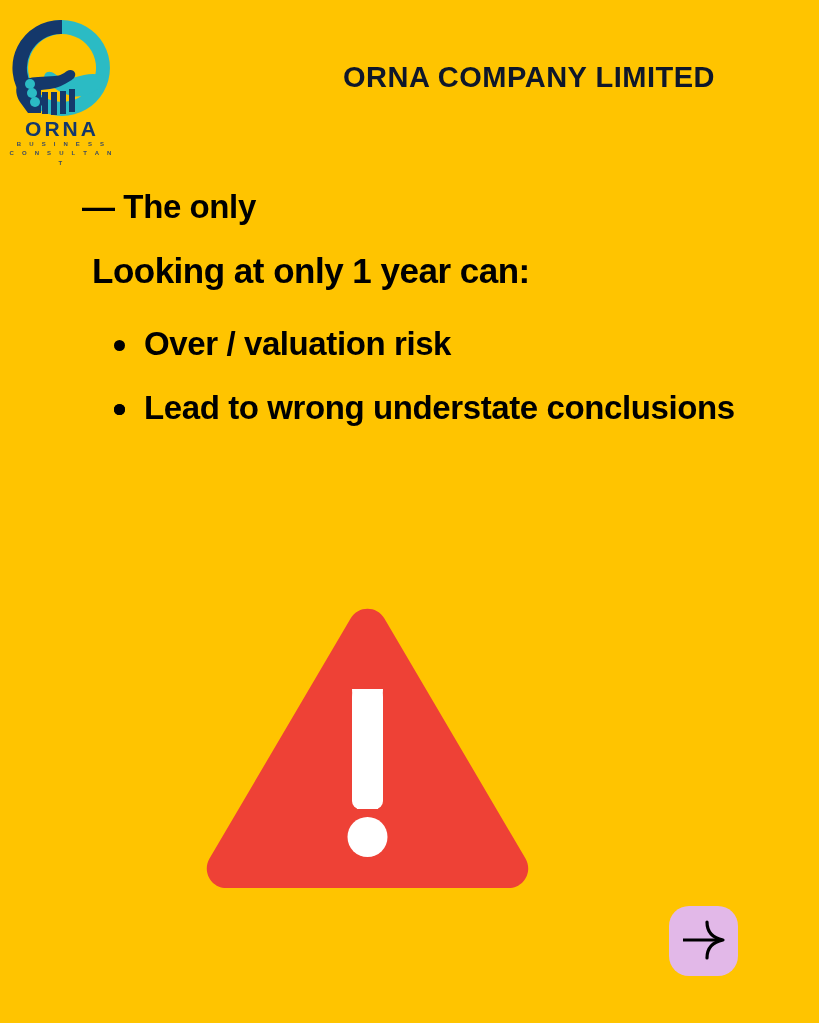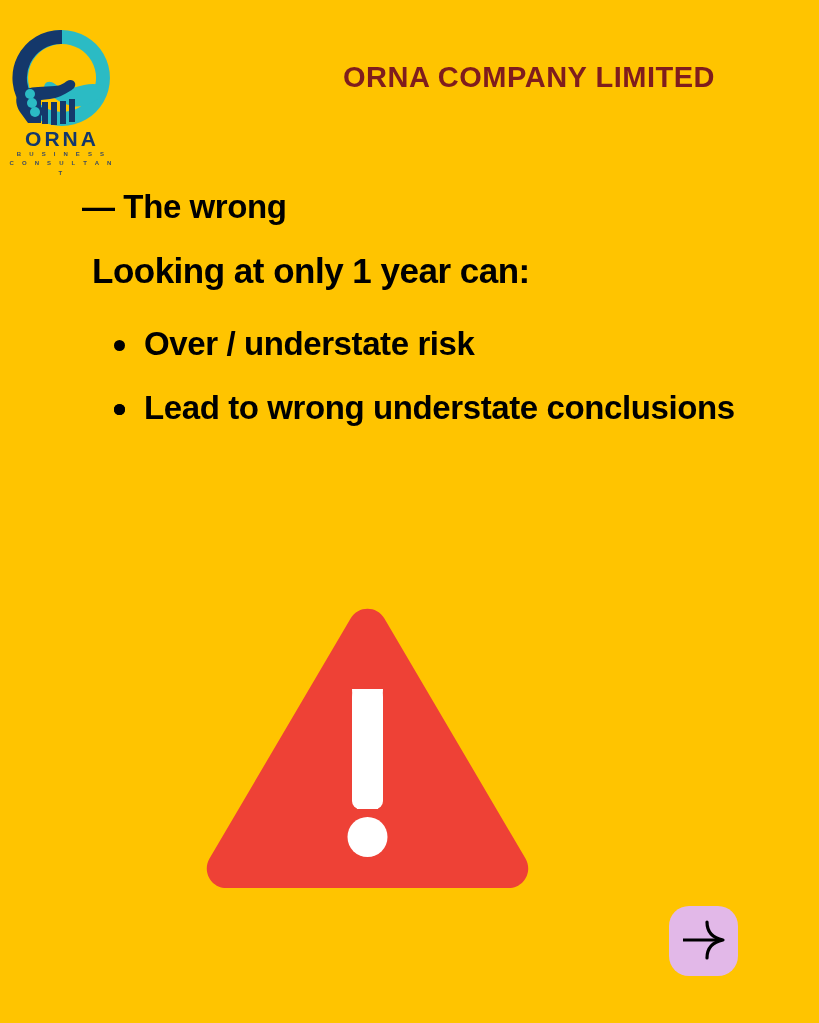--- a/index.html
+++ b/index.html
@@ -14,21 +14,21 @@
     background: #FFC400;
     overflow: hidden;
     font-family: "Liberation Sans", sans-serif;
     -webkit-font-smoothing: antialiased;
   }
 
   
   .logo {
     position: absolute;
     left: 8px;
-    top: 24px;
+    top: 14px;
     width: 108px;
     height: 148px;
   }
   .logo-mark {
     position: absolute;
     left: 0;
     top: 0;
     width: 108px;
     height: 108px;
   }
@@ -58,21 +58,21 @@
   }
 
   
   .company-title {
     position: absolute;
     left: 343px;
     top: 61px;
     font-size: 29px;
     font-weight: bold;
     letter-spacing: 0.5px;
-    color: #7f1d1d;
+    color: #0f172a;
     white-space: nowrap;
   }
 
   
   .content {
     position: absolute;
     left: 0;
     top: 186px;
     width: 819px;
   }
@@ -182,26 +182,26 @@
     <div class="logo-word">ORNA</div>
     <div class="logo-tag">
       <div>B U S I N E S S</div>
       <div>C O N S U L T A N T</div>
     </div>
   </div>
 
   <div class="company-title">ORNA COMPANY LIMITED</div>
 
   <div class="content">
-    <p class="heading-risk">— The wrong</p>
+    <p class="heading-risk">— The only</p>
     <p class="heading-lead">Looking at only 1 year can:</p>
     <ul class="bullets">
       <li>
         <span class="dot"></span>
-        <span>Over / understate risk</span>
+        <span>Over / valuation risk</span>
       </li>
       <li>
         <span class="dot"></span>
       </li>
       <li>
         <span class="dot"></span>
         <span>Lead to wrong understate conclusions</span>
       </li>
     </ul>
   </div>

